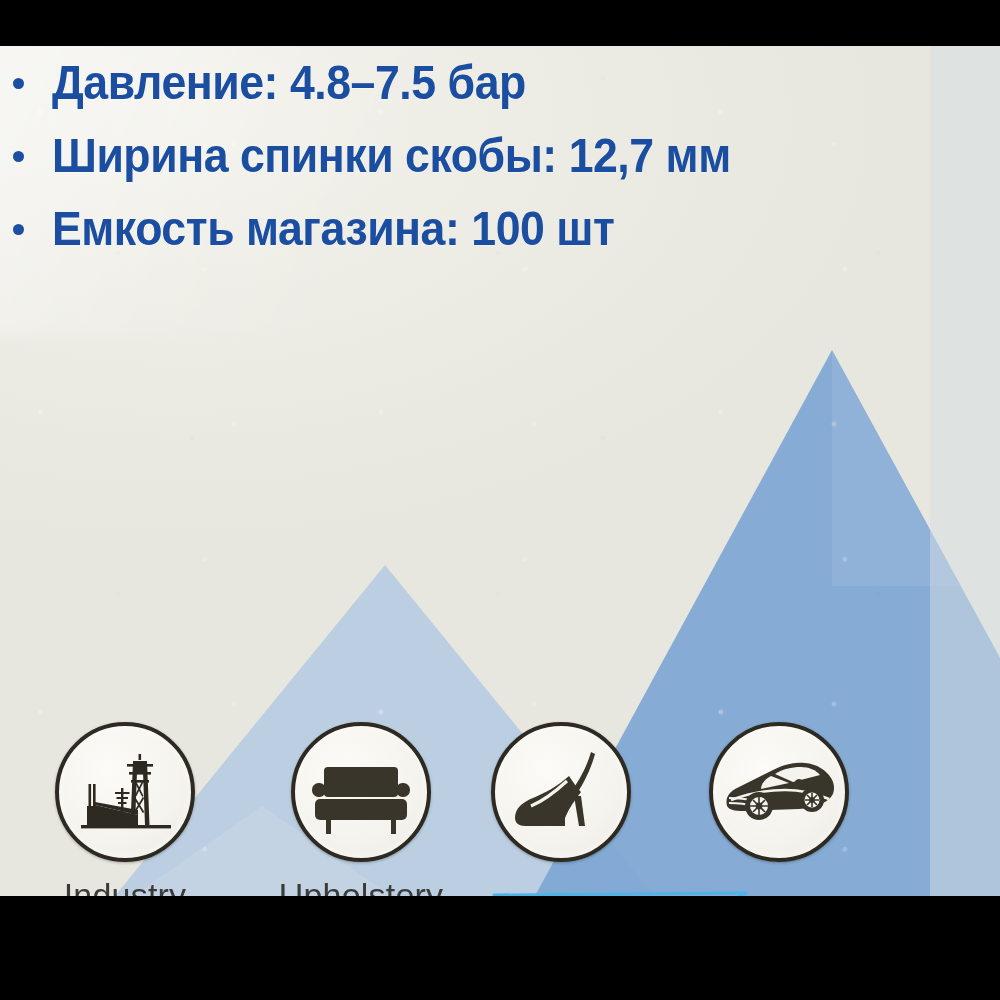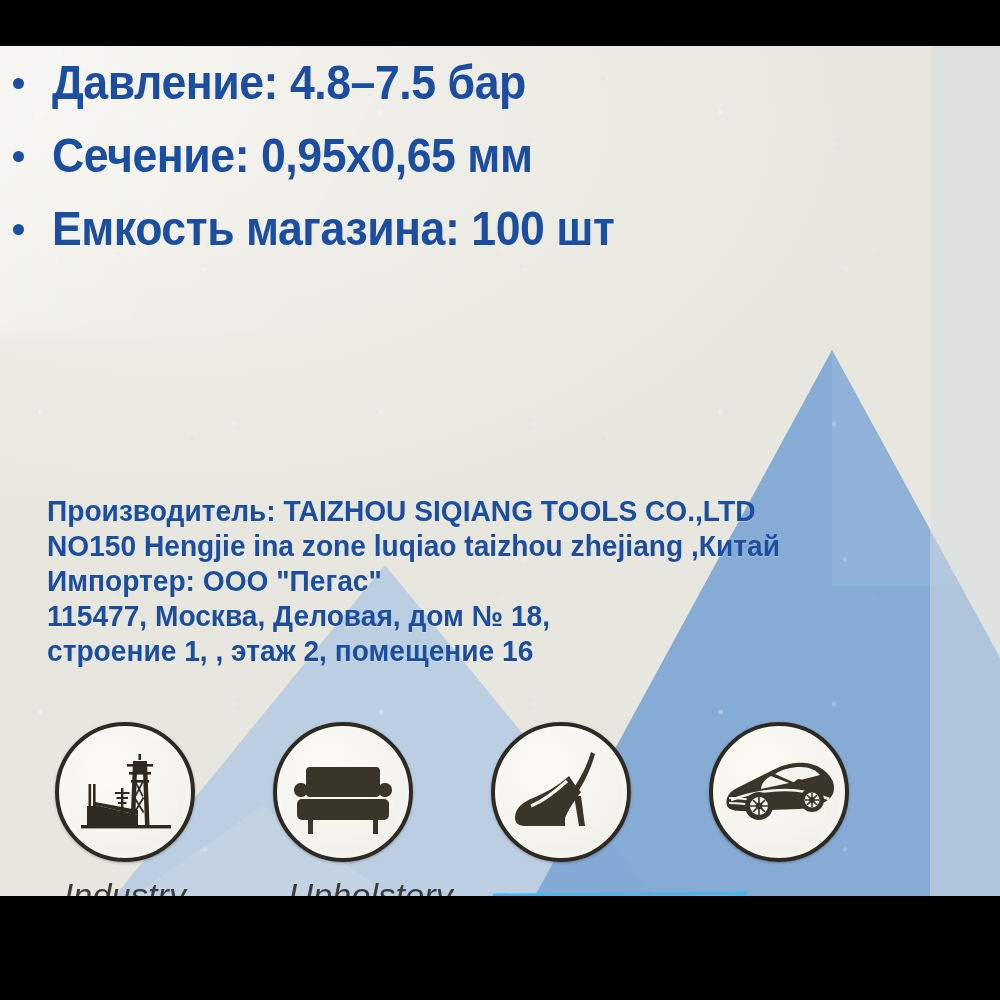--- a/index.html
+++ b/index.html
@@ -42,21 +42,21 @@
     transform:scaleX(.93);transform-origin:left center;white-space:nowrap;
     text-shadow:0 1px 0 rgba(255,255,255,.35);}
 
   
   #maker-block{position:absolute;left:47px;top:494px;width:900px;}
   .maker-line{color:#1b4ea0;font-weight:bold;font-size:29px;line-height:35px;
     white-space:nowrap;transform:scaleX(.97);transform-origin:left center;
     text-shadow:0 1px 0 rgba(255,255,255,.3);}
 
   
-  #apps{position:absolute;left:0;top:722px;width:1000px;height:230px;font-style:italic;}
+  #apps{position:absolute;left:0;top:722px;width:1000px;height:230px;}
   .app{position:absolute;top:0;width:220px;text-align:center;}
   .app-circle{position:relative;width:132px;height:132px;margin:0 auto;border-radius:50%;
     background:radial-gradient(circle at 38% 32%,#fcfbf7 0%,#f4f3ed 60%,#eceae3 100%);
     border:4px solid #2e2a22;
     box-shadow:0 1px 3px rgba(0,0,0,.28), inset 0 0 10px rgba(255,255,255,.6);}
   .app-circle svg{position:absolute;left:0;top:0;width:132px;height:132px;}
   .app-label{margin-top:14px;font-size:34px;color:#3a3a38;font-weight:normal;
     font-family:"Liberation Sans",sans-serif;letter-spacing:.2px;}
 
   
@@ -89,35 +89,28 @@
     <div id="sheen"></div>
   </div>
 
   <div id="spec-list">
     <div class="spec-row">
       <span class="spec-bullet"></span>
       <span class="spec-text">Давление: 4.8–7.5 бар</span>
     </div>
     <div class="spec-row">
       <span class="spec-bullet"></span>
-      <span class="spec-text">Сечение: 0,95х0,65 мм</span>
+      <span class="spec-text">Ширина спинки скобы: 12,7 мм</span>
     </div>
     <div class="spec-row">
       <span class="spec-bullet"></span>
       <span class="spec-text">Емкость магазина: 100 шт</span>
     </div>
   </div>
 
-  <div id="maker-block">
-    <div class="maker-line">Производитель: TAIZHOU SIQIANG TOOLS CO.,LTD</div>
-    <div class="maker-line">NO150 Hengjie ina zone luqiao taizhou zhejiang ,Китай</div>
-    <div class="maker-line">Импортер: ООО "Пегас"</div>
-    <div class="maker-line">115477, Москва, Деловая, дом № 18,</div>
-    <div class="maker-line">строение 1, , этаж 2, помещение 16</div>
-  </div>
 
   <div id="apps">
 
     <div class="app" style="left:15px;">
       <div class="app-circle">
         <svg viewBox="0 0 132 132">
           <g fill="#2e2a22">
 
             <rect x="22" y="99" width="90" height="3.4"></rect>
 
@@ -144,21 +137,21 @@
             <path d="M77.5 56 L84.6 70 L83.1 70.8 L76 57 Z"></path>
             <path d="M84.6 56 L77.5 70 L76 69.2 L83.1 55.2 Z"></path>
             <path d="M76.8 72 L85.3 86 L83.8 86.9 L75.3 73 Z"></path>
             <path d="M85.3 72 L76.8 86 L75.3 85.1 L83.8 71.1 Z"></path>
           </g>
         </svg>
       </div>
       <div class="app-label">Industry</div>
     </div>
 
-    <div class="app" style="left:233px;text-align:right;">
+    <div class="app" style="left:251px;">
       <div class="app-circle">
         <svg viewBox="0 0 132 132">
           <g fill="#3a352b">
 
             <rect x="29" y="41" width="74" height="30" rx="4"></rect>
 
             <rect x="17" y="57" width="14" height="14" rx="6.5"></rect>
             <rect x="101" y="57" width="14" height="14" rx="6.5"></rect>
 
             <rect x="20" y="73" width="92" height="21" rx="5"></rect>

